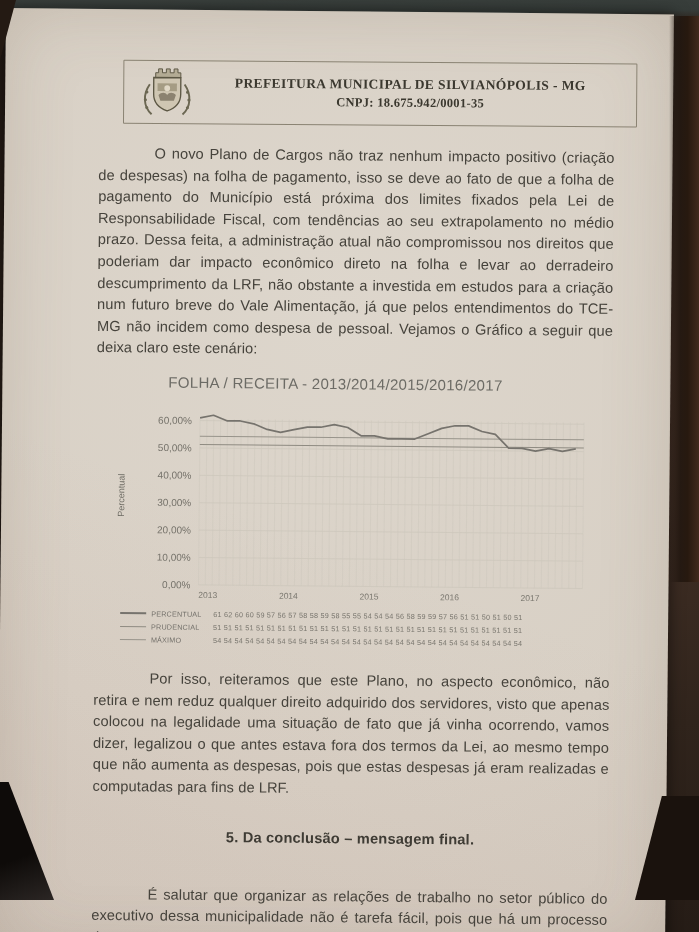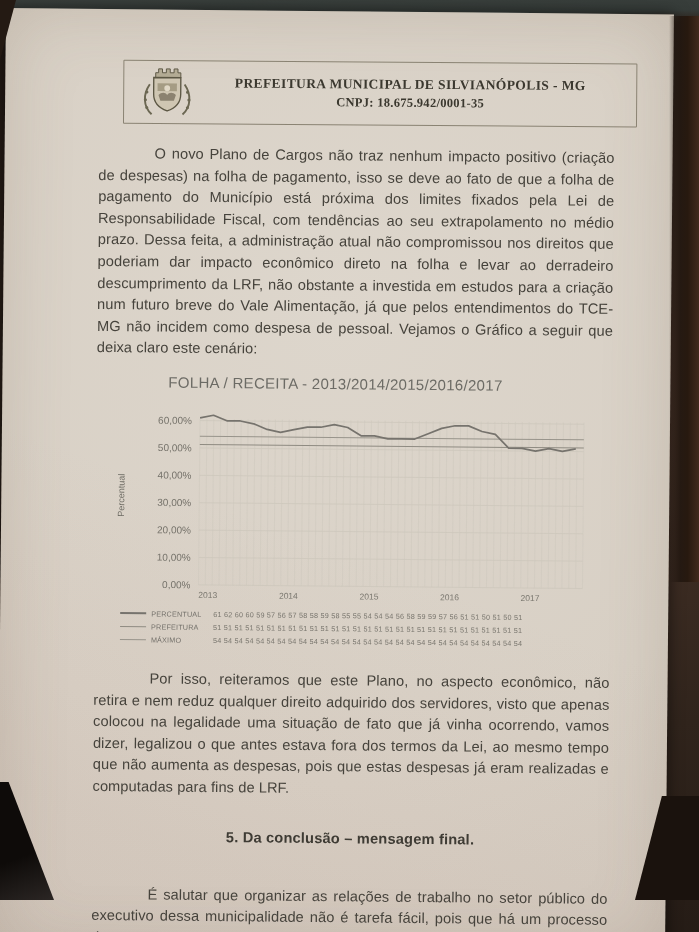--- a/index.html
+++ b/index.html
@@ -189,21 +189,21 @@
           <text transform="translate(11 97) rotate(-90)" text-anchor="middle" font-size="9" fill="#6f6d65">Percentual</text>
         </svg>
       <div id="legend">
           <div class="lg-row">
             <span class="lg-swatch" style="border-top-color: rgb(118, 115, 109); border-top-width: 2px;"></span>
             <span class="lg-name">PERCENTUAL</span>
             <span class="lg-vals">61 62 60 60 59 57 56 57 58 58 59 58 55 55 54 54 54 56 58 59 59 57 56 51 51 50 51 50 51</span>
           </div>
           <div class="lg-row">
             <span class="lg-swatch" style="border-top-color: rgb(143, 139, 130); border-top-width: 1px;"></span>
-            <span class="lg-name">PREFEITURA</span>
+            <span class="lg-name">PRUDENCIAL</span>
             <span class="lg-vals">51 51 51 51 51 51 51 51 51 51 51 51 51 51 51 51 51 51 51 51 51 51 51 51 51 51 51 51 51</span>
           </div>
           <div class="lg-row">
             <span class="lg-swatch" style="border-top-color: rgb(152, 148, 139); border-top-width: 1px;"></span>
             <span class="lg-name">MÁXIMO</span>
             <span class="lg-vals">54 54 54 54 54 54 54 54 54 54 54 54 54 54 54 54 54 54 54 54 54 54 54 54 54 54 54 54 54</span>
           </div>
         </div>
     </div>
 

